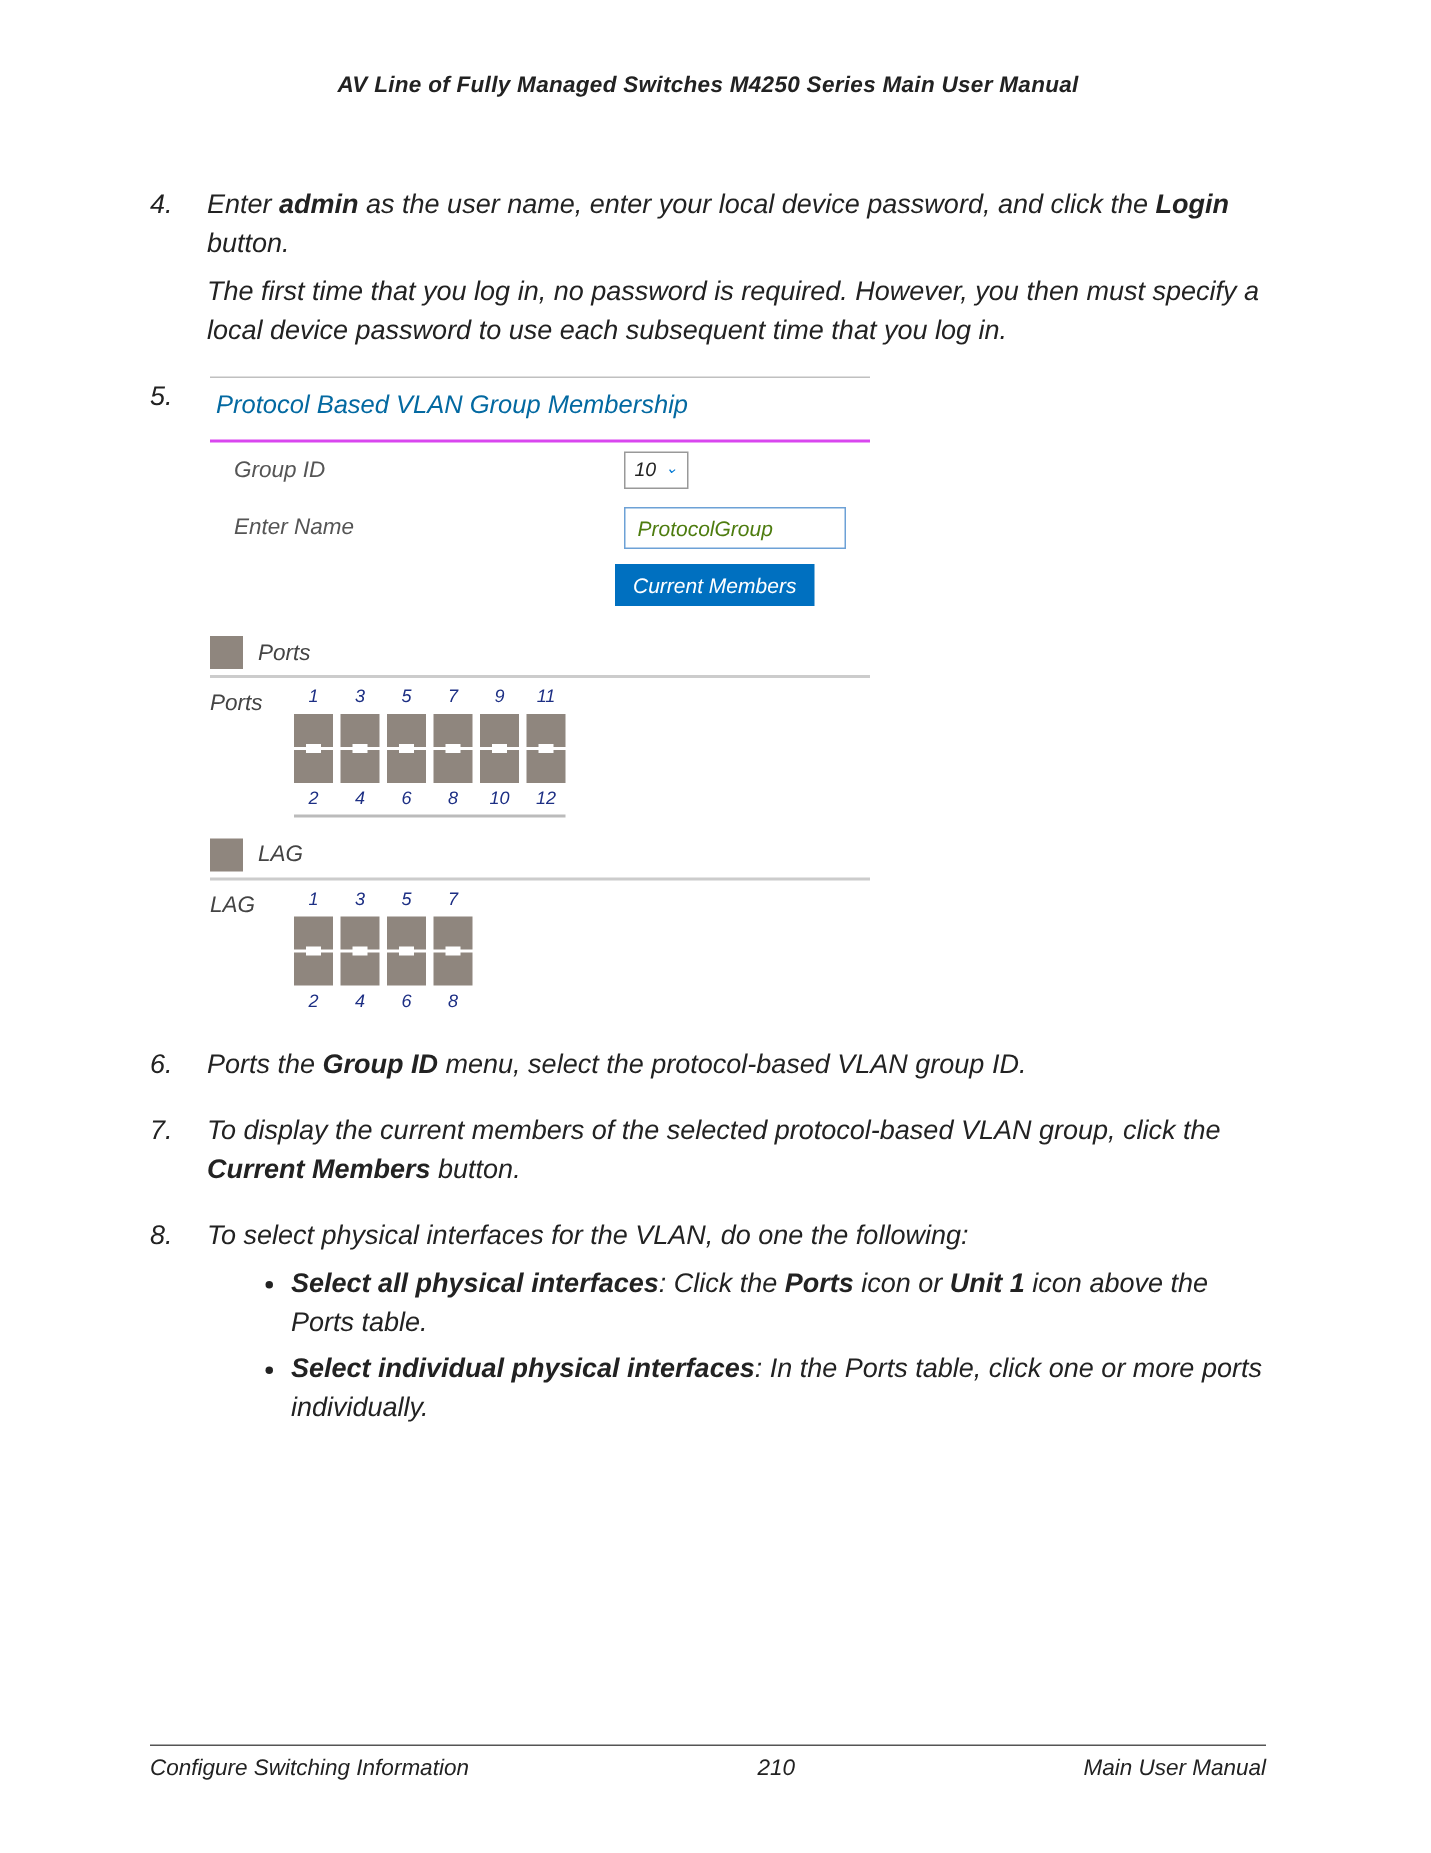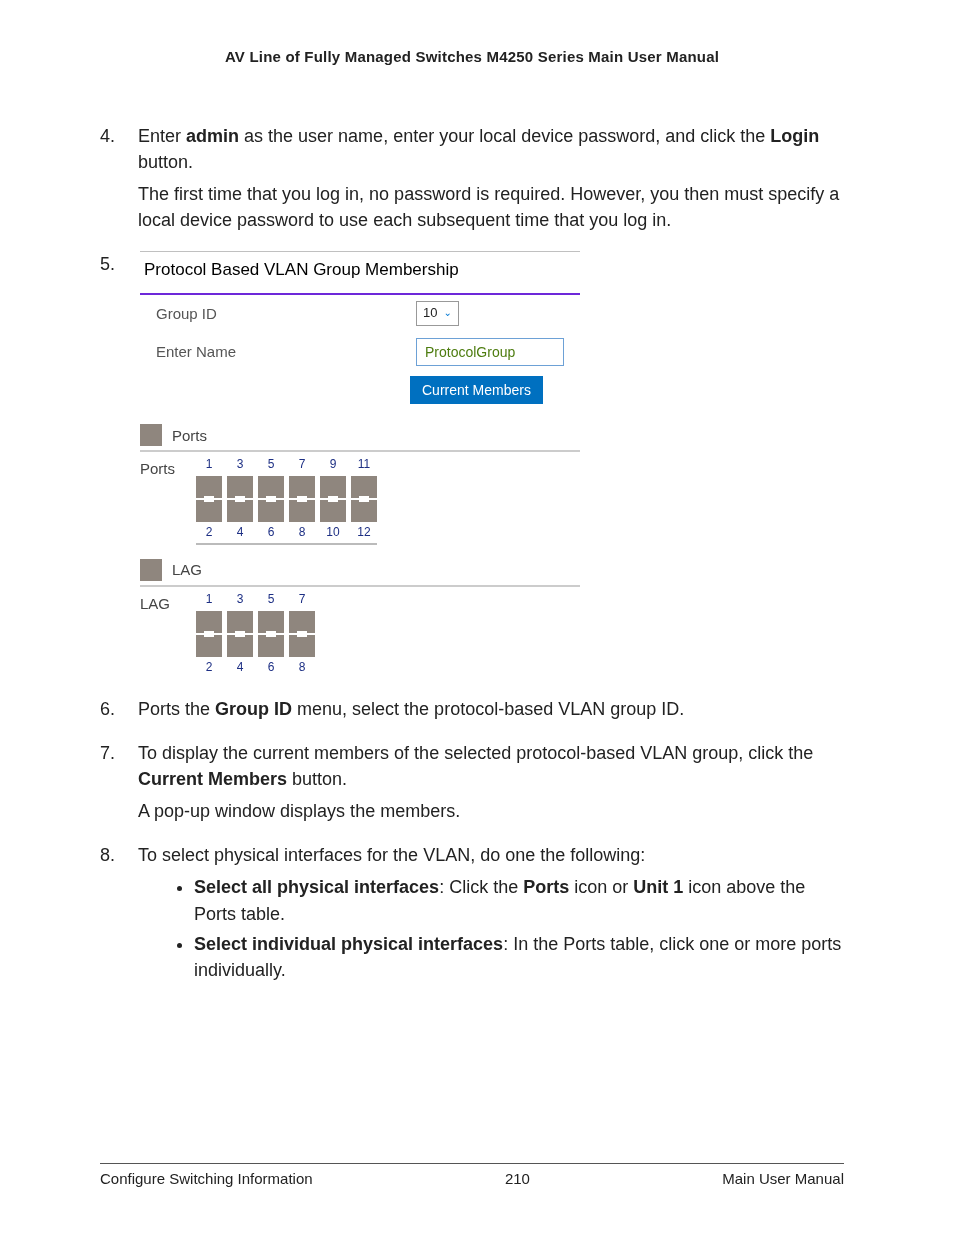--- a/index.html
+++ b/index.html
@@ -8,20 +8,21 @@
     background: #fff;
     font-family: "Segoe UI", "Helvetica Neue", Arial, sans-serif;
     color: #222;
   }
   .page {
     width: 944px;
     height: 1235px;
     position: relative;
     box-sizing: border-box;
     padding: 48px 100px 68px 100px;
+    font-style: italic;
   }
   .header-title {
     text-align: center;
     font-weight: 700;
     font-size: 15px;
     letter-spacing: 0.2px;
     margin-bottom: 58px;
   }
   ol.main-list {
     list-style: none;
@@ -49,24 +50,24 @@
     line-height: 1.45;
     margin: 6px 0 10px 0;
   }
   .bold { font-weight: 700; }
   .figure {
     margin: 14px 0 16px 2px;
     width: 440px;
     border-top: 1px solid #c0c0c0;
   }
   .fig-title {
-    color: #000000;
+    color: #0369a1;
     font-size: 17px;
     padding: 6px 4px 10px 4px;
-    border-bottom: 2px solid #6d28d9;
+    border-bottom: 2px solid #d946ef;
     background: #fff;
   }
   .fig-row {
     display: flex;
     align-items: center;
     padding: 6px 4px;
     font-size: 15px;
   }
   .fig-label {
     width: 260px;
@@ -307,21 +308,20 @@
     <li>
       <span>
         <span>Ports the </span><span class="bold">Group ID</span><span> menu, select the protocol-based VLAN group ID.</span>
       </span>
     </li>
 
     <li>
       <span>
         <span>To display the current members of the selected protocol-based VLAN group, click the </span><span class="bold">Current Members</span><span> button.</span>
       </span>
-      <div class="sub-p">A pop-up window displays the members.</div>
     </li>
 
     <li>
       <span>To select physical interfaces for the VLAN, do one the following:</span>
       <ul class="bullets">
         <li>
           <span class="bold">Select all physical interfaces</span><span>: Click the </span><span class="bold">Ports</span><span> icon or </span><span class="bold">Unit 1</span><span> icon above the Ports table.</span>
         </li>
         <li>
           <span class="bold">Select individual physical interfaces</span><span>: In the Ports table, click one or more ports individually.</span>

